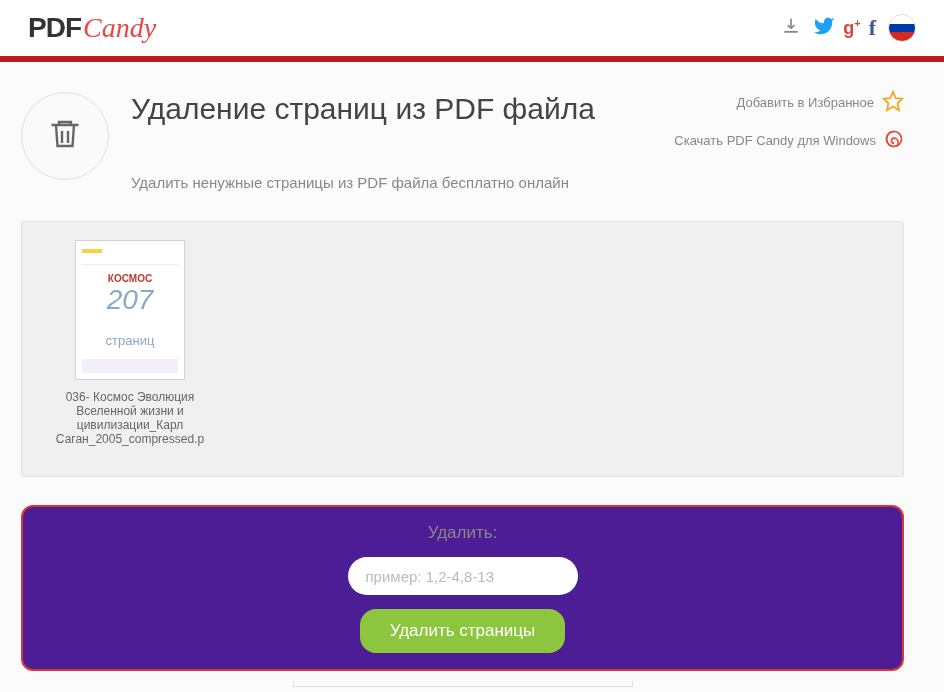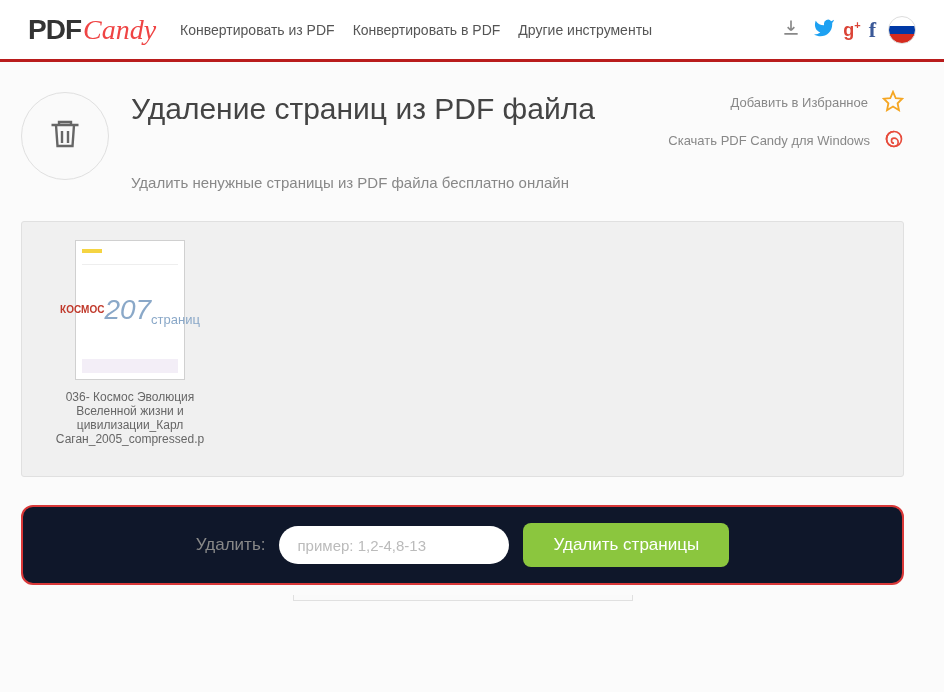--- a/index.html
+++ b/index.html
@@ -5,21 +5,21 @@
 * { box-sizing: border-box; margin: 0; padding: 0; }
 body {
   font-family: Arial, Helvetica, sans-serif;
   background: #fbfbfb;
   width: 944px;
   height: 692px;
   overflow: hidden;
 }
 .topbar {
   background: #fff;
-  border-bottom: 3px solid #b91c1c;
+  border-bottom: 6px solid #b91c1c;
   height: 62px;
   display: flex;
   align-items: center;
   padding: 0 28px;
 }
 .logo {
   display: flex;
   align-items: center;
   margin-right: 24px;
 }
@@ -92,21 +92,21 @@
   right: 0;
   top: -2px;
   display: flex;
   flex-direction: column;
   gap: 14px;
   align-items: flex-end;
 }
 .side-link {
   display: flex;
   align-items: center;
-  gap: 14px;
+  gap: 8px;
   font-size: 13px;
   color: #888;
   cursor: pointer;
 }
 .file-area {
   background: #f0f0f0;
   border: 1px solid #e0e0e0;
   border-radius: 3px;
   padding: 18px;
   min-height: 256px;
@@ -118,20 +118,21 @@
   color: #666;
 }
 .page-thumb {
   width: 110px;
   height: 140px;
   margin: 0 auto 10px;
   background: #fff;
   border: 1px solid #d0d0d0;
   padding: 6px;
   display: flex;
+  flex-direction: column;
   align-items: center;
   justify-content: center;
   position: relative;
 }
 .thumb-header {
   position: absolute;
   top: 6px; left: 6px; right: 6px;
   height: 18px;
   border-bottom: 1px solid #eee;
 }
@@ -162,26 +163,27 @@
 .thumb-footer {
   position: absolute;
   bottom: 6px; left: 6px; right: 6px;
   height: 14px;
   background: #f3eef7;
 }
 .action-bar {
   margin: 28px 0 0 0;
   border: 2px solid #d93838;
   border-radius: 12px;
-  background: #0f172a;
+  background: #4c1d95;
   padding: 16px 24px;
   display: flex;
   align-items: center;
   justify-content: center;
   gap: 14px;
+  flex-direction: column;
 }
 .action-label {
   font-size: 17px;
   color: #888;
 }
 .pages-input {
   width: 230px;
   height: 38px;
   border: none;
   border-radius: 19px;
@@ -189,21 +191,21 @@
   padding: 0 18px;
   font-size: 15px;
   color: #666;
   outline: none;
 }
 .pages-input::placeholder { color: #bbb; }
 .delete-btn {
   height: 44px;
   padding: 0 30px;
   border: none;
-  border-radius: 8px;
+  border-radius: 16px;
   background: #8bc63e;
   color: #fff;
   font-size: 17px;
   cursor: pointer;
 }
 .bottom-edge {
   margin: 10px auto 0;
   width: 340px;
   height: 6px;
   border: 1px solid #e0e0e0;
@@ -212,25 +214,20 @@
 }
 </style>
 </head>
 <body>
 
 <div class="topbar">
   <div class="logo">
     <span class="logo-text">PDF</span>
     <span class="logo-candy">Candy</span>
   </div>
-  <nav class="nav">
-    <span class="nav-item">Конвертировать из PDF</span>
-    <span class="nav-item">Конвертировать в PDF</span>
-    <span class="nav-item">Другие инструменты</span>
-  </nav>
   <div class="topbar-right">
     <span>
       <svg class="dl-icon" viewBox="0 0 24 24" fill="none" stroke="#888" stroke-width="2">
         <path d="M12 3v12m0 0l-4-4m4 4l4-4M4 19h16"></path>
       </svg>
     </span>
     <div class="social">
       <span>
         <svg width="22" height="22" viewBox="0 0 24 24" fill="#1da1f2">
             <path d="M23 3a10.9 10.9 0 01-3.14 1.53A4.48 4.48 0 0012 8v1A10.66 10.66 0 013 4s-4 9 5 13a11.64 11.64 0 01-7 2c9 5 20 0 20-11.5a4.5 4.5 0 00-.08-.83A7.72 7.72 0 0023 3z"></path>

